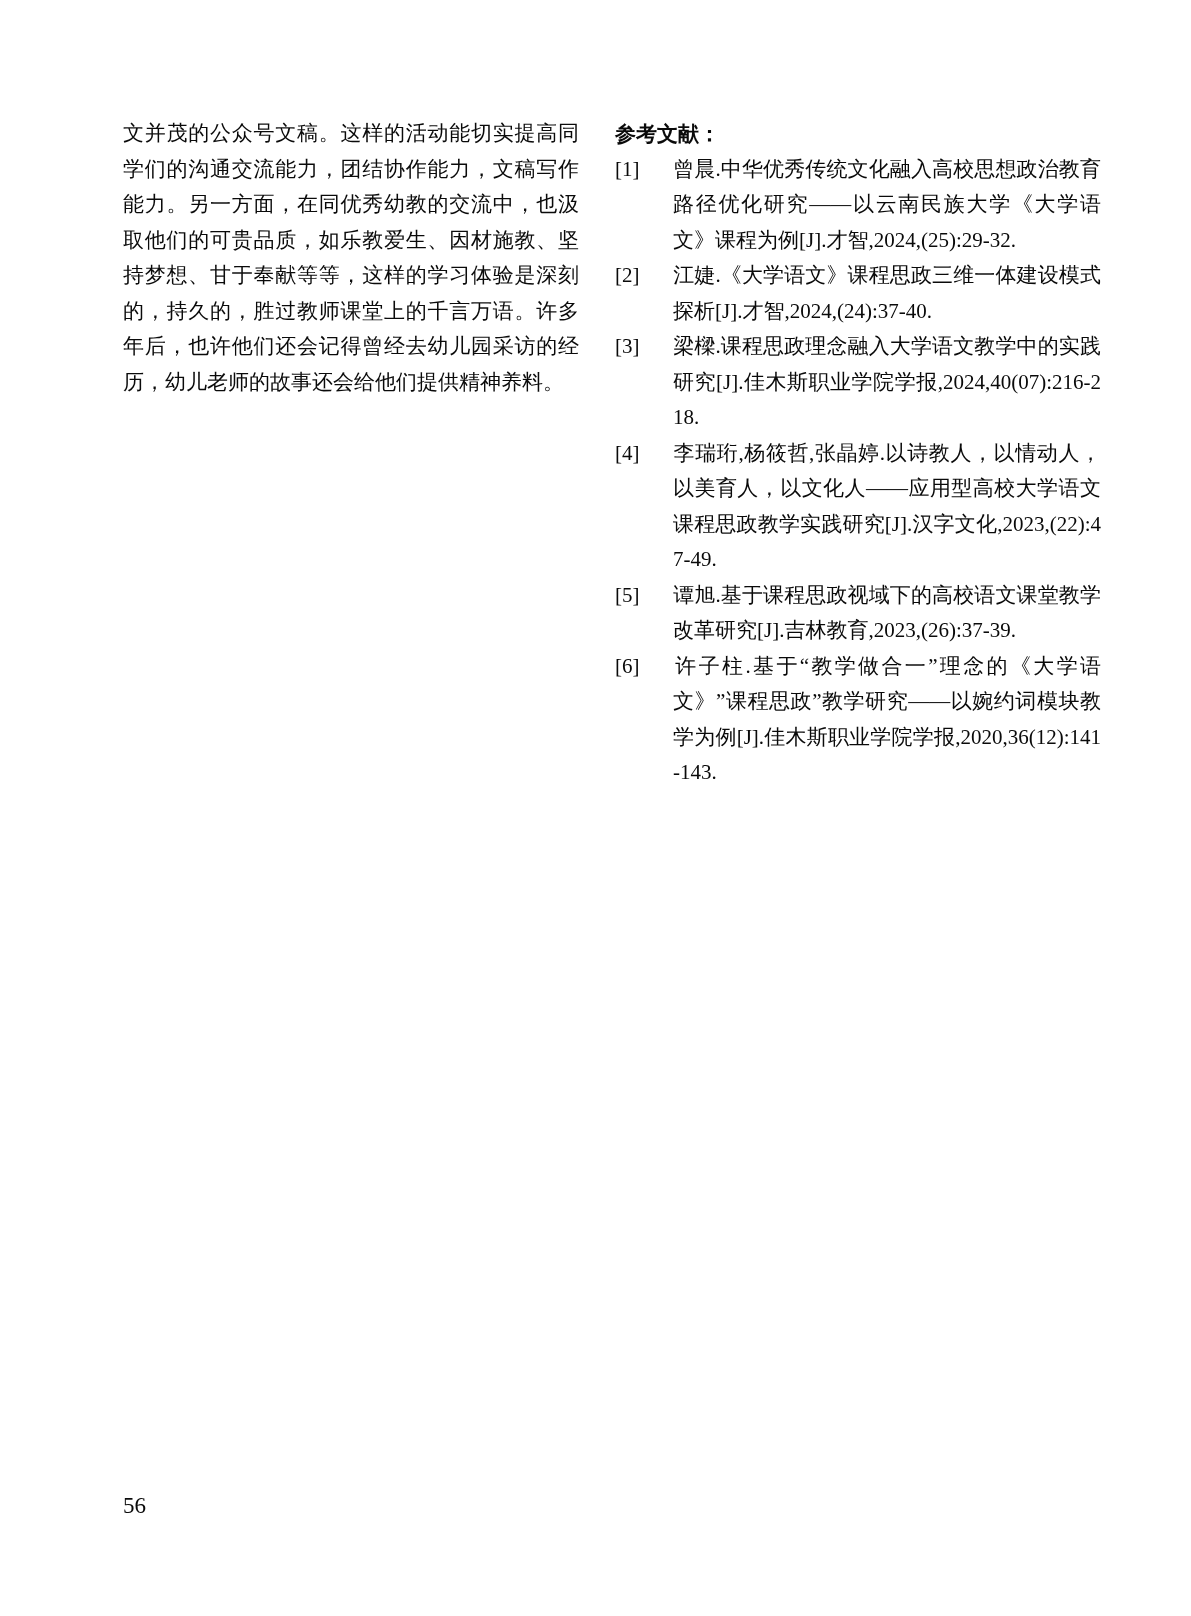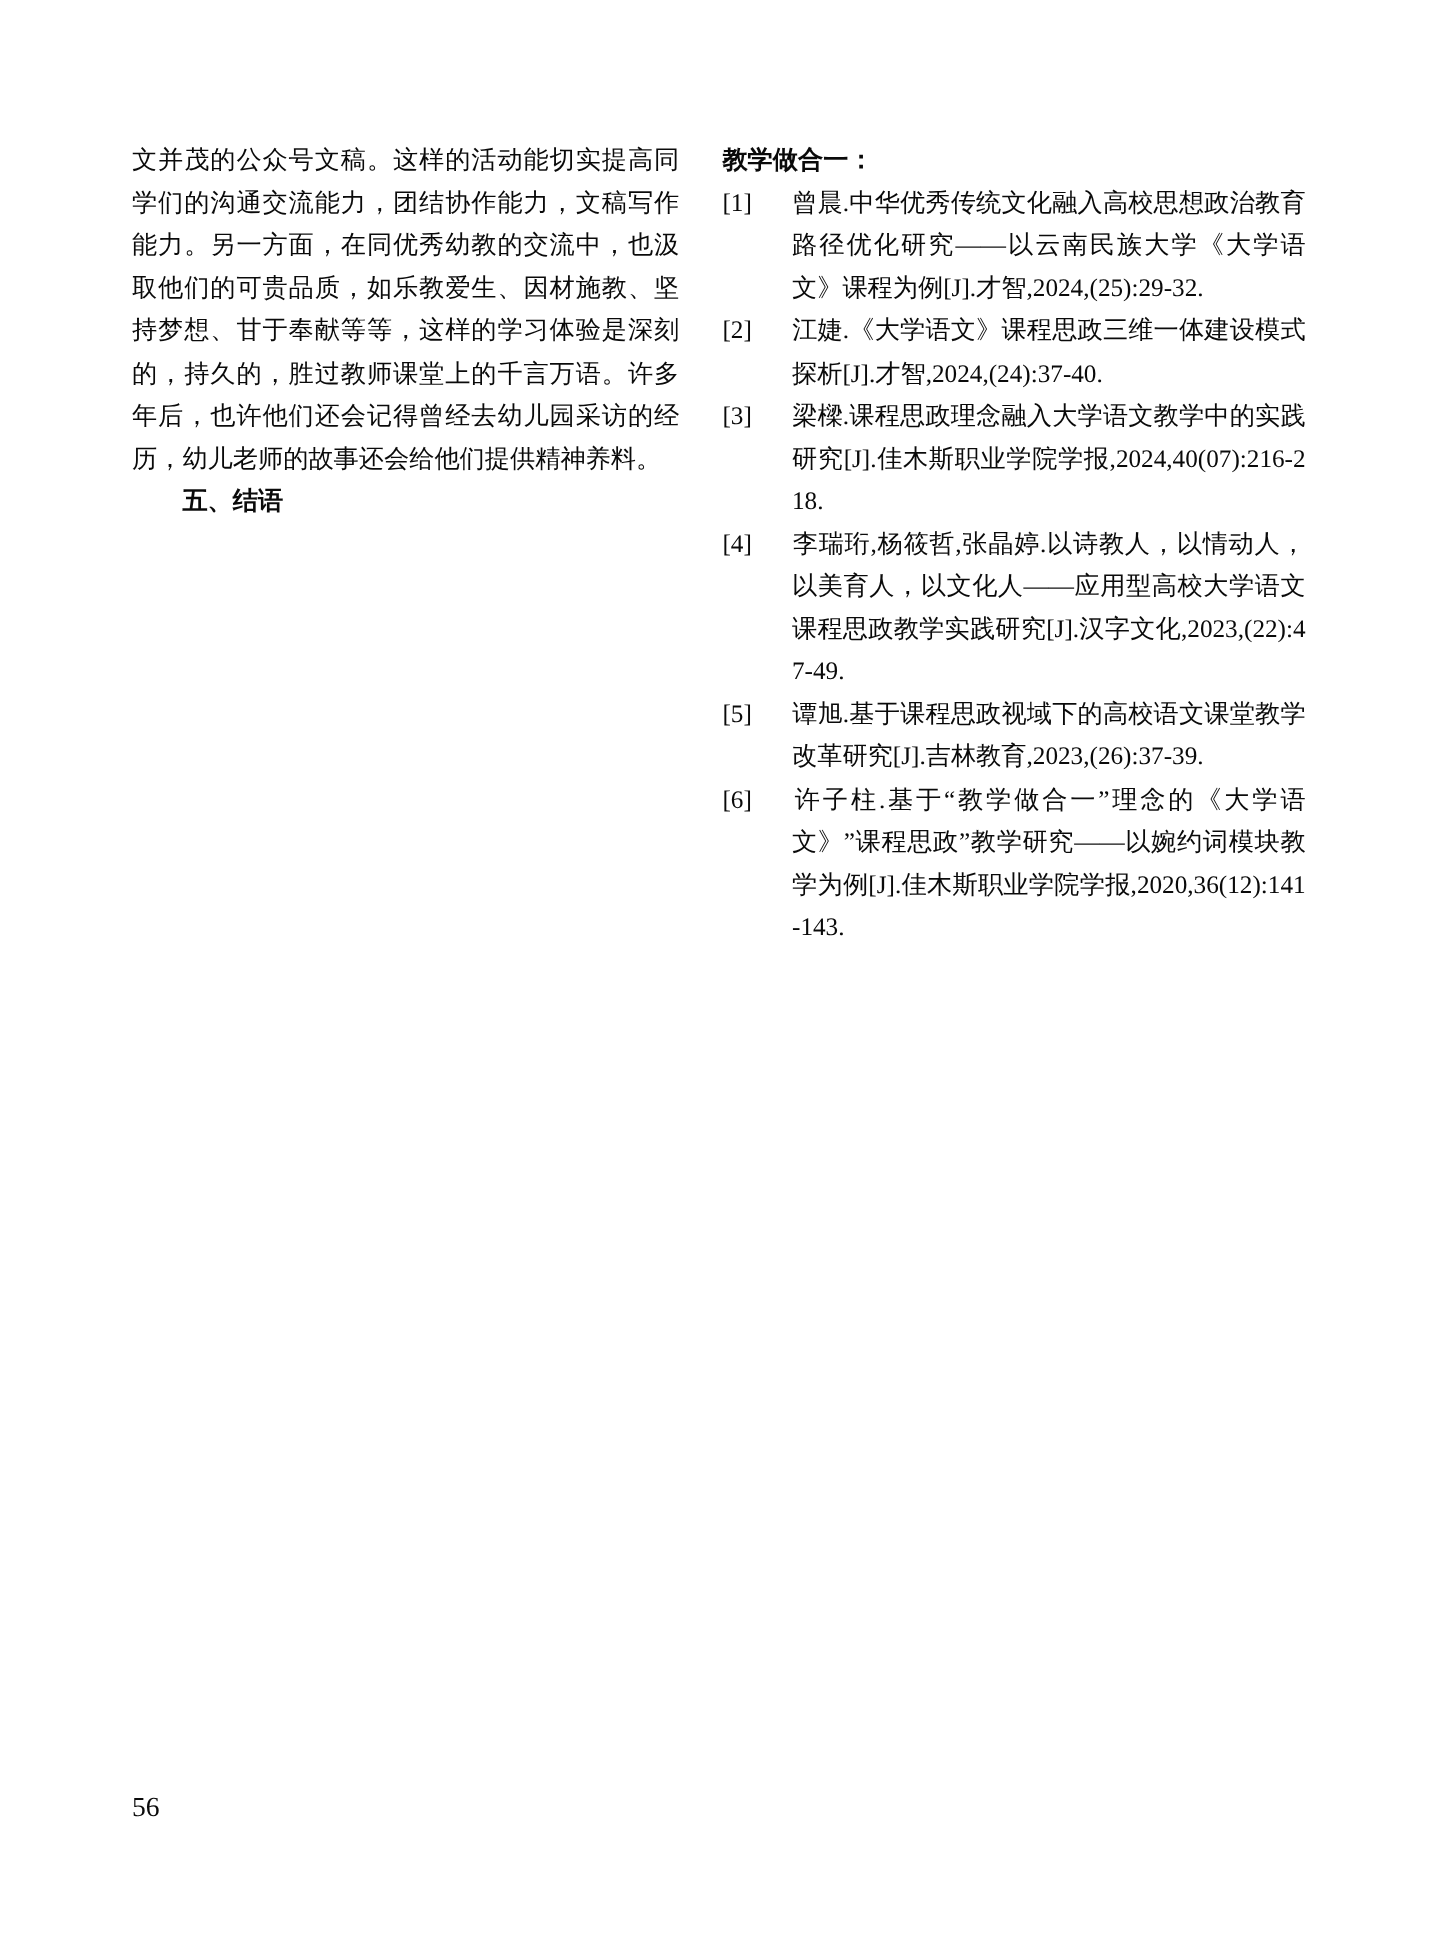--- a/index.html
+++ b/index.html
@@ -11,20 +11,21 @@
     height: 1616px;
     background: #ffffff;
     position: relative;
     font-family: "Liberation Serif", serif;
     color: #0a0a0a;
     overflow: hidden;
   }
   .page {
     position: absolute;
     inset: 0;
+    margin-left: 13px;
   }
   .columns {
     position: absolute;
     left: 110px;
     top: 116px;
     display: flex;
     gap: 36px;
   }
   .column {
     display: block;
@@ -85,25 +86,24 @@
   }
 </style>
 </head>
 <body>
 
 <div class="page">
   <div class="columns">
 
     <div class="column col-left">
       <p class="body-text">文并茂的公众号文稿。这样的活动能切实提高同学们的沟通交流能力，团结协作能力，文稿写作能力。另一方面，在同优秀幼教的交流中，也汲取他们的可贵品质，如乐教爱生、因材施教、坚持梦想、甘于奉献等等，这样的学习体验是深刻的，持久的，胜过教师课堂上的千言万语。许多年后，也许他们还会记得曾经去幼儿园采访的经历，幼儿老师的故事还会给他们提供精神养料。</p>
-      <h3 class="section-heading">五、结语</h3>
     </div>
 
     <div class="column col-right">
-      <h3 class="ref-heading">教学做合一：</h3>
+      <h3 class="ref-heading">参考文献：</h3>
 
       <p class="ref"><span class="ref-marker">[1]</span><span>曾晨.中华优秀传统文化融入高校思想政治教育路径优化研究——以云南民族大学《大学语文》课程为例[J].才智,2024,(25):29-32.</span></p>
 
       <p class="ref"><span class="ref-marker">[2]</span><span>江婕.《大学语文》课程思政三维一体建设模式探析[J].才智,2024,(24):37-40.</span></p>
 
       <p class="ref"><span class="ref-marker">[3]</span><span>梁樑.课程思政理念融入大学语文教学中的实践研究[J].佳木斯职业学院学报,2024,40(07):216-218.</span></p>
 
       <p class="ref"><span class="ref-marker">[4]</span><span>李瑞珩,杨筱哲,张晶婷.以诗教人，以情动人，以美育人，以文化人——应用型高校大学语文课程思政教学实践研究[J].汉字文化,2023,(22):47-49.</span></p>
 
       <p class="ref"><span class="ref-marker">[5]</span><span>谭旭.基于课程思政视域下的高校语文课堂教学改革研究[J].吉林教育,2023,(26):37-39.</span></p>

